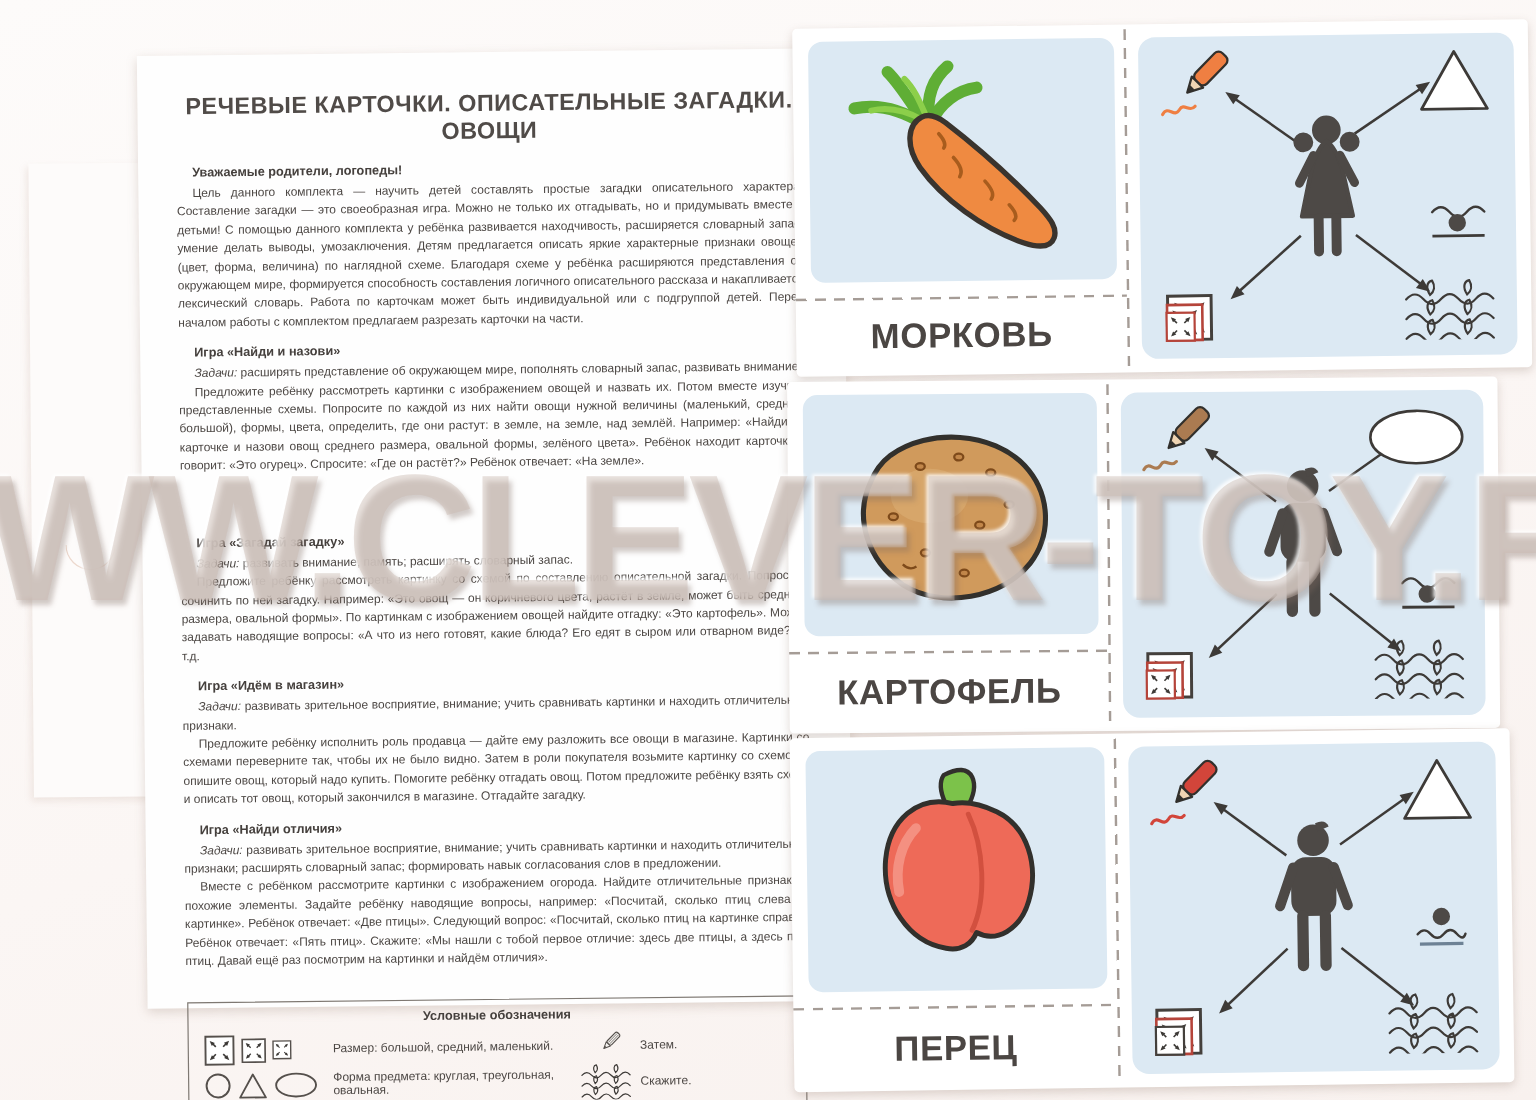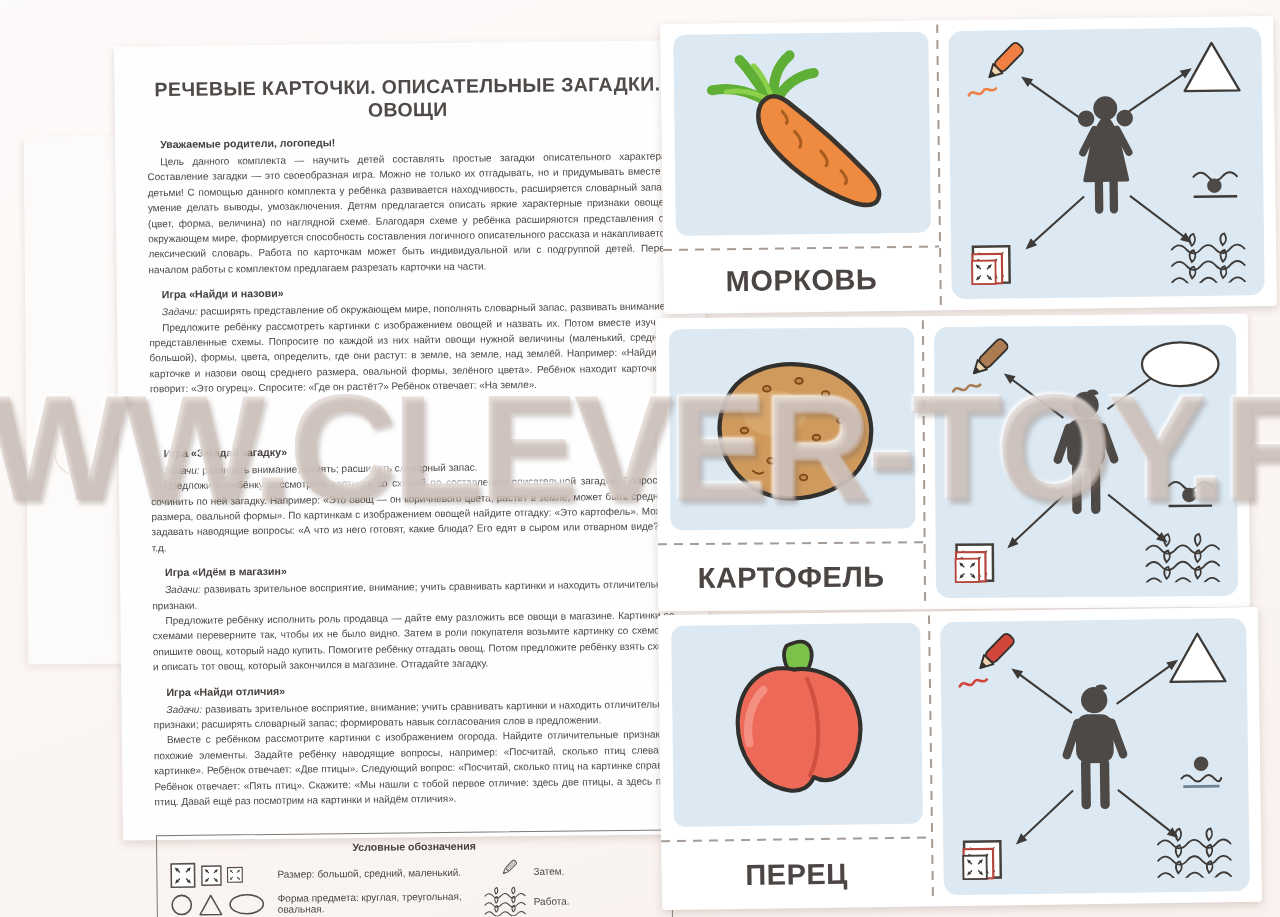--- a/index.html
+++ b/index.html
@@ -249,21 +249,21 @@
           <span class="ltext">Затем.</span>
         </div>
         <div class="lrow">
           <span class="licon">
             <svg width="46" height="30" viewBox="0 0 88 58">
                 <g transform="translate(0,3) scale(0.97)">
                   <use href="#garden-g"></use>
                 </g>
               </svg>
           </span>
-          <span class="ltext">Работа.</span>
+          <span class="ltext">Скажите.</span>
         </div>
         <div class="lrow">
           <span class="licon">
             <svg width="22" height="32" viewBox="0 0 100 140">
                 <use href="#boy-g"></use>
               </svg>
           </span>
 
         </div>
 

